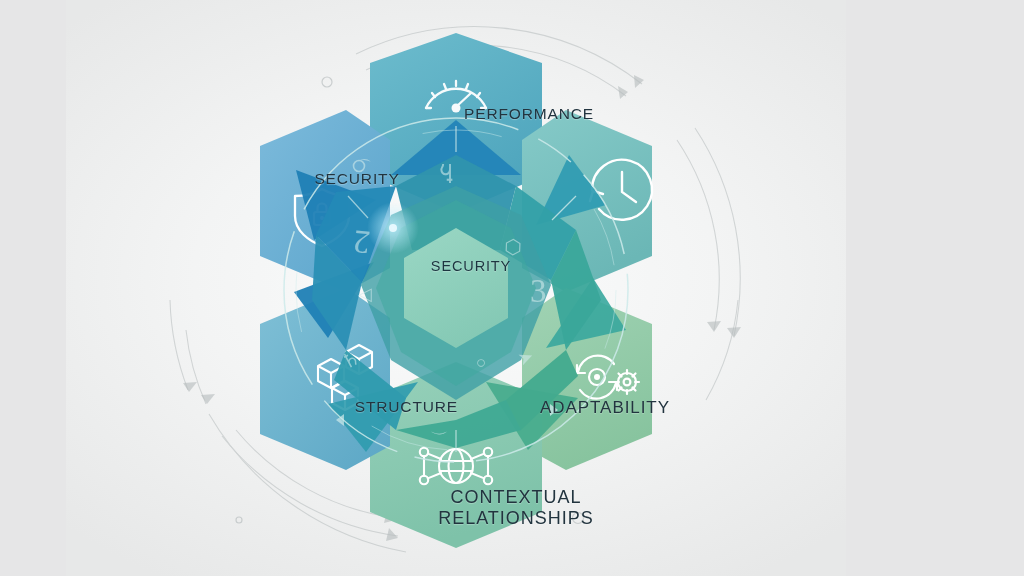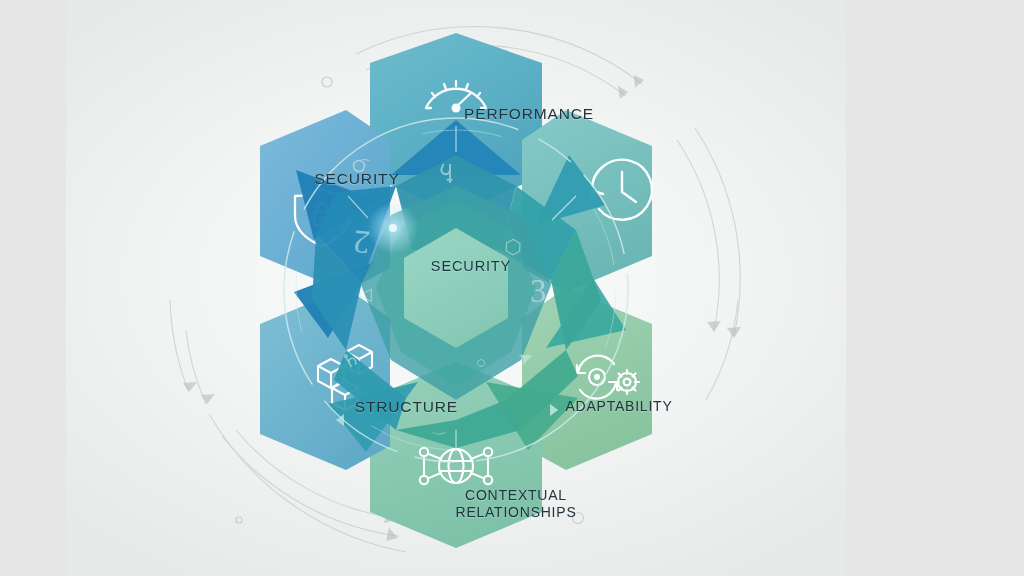--- a/index.html
+++ b/index.html
@@ -34,22 +34,22 @@
     text-align:center;
     white-space:nowrap;
     line-height:1.18;
     pointer-events:none;
     text-shadow:0 1px 1px rgba(255,255,255,.28);
   }
   .lbl.two{white-space:normal;}
   .lbl-sec   {left:196px;top:170px;width:190px;font-size:15.5px;}
   .lbl-perf  {left:353px;top:105px;width:220px;font-size:15.5px;}
   .lbl-struct{left:186px;top:398px;width:206px;font-size:15.5px;text-align:right;}
-  .lbl-adapt {left:443px;top:398px;width:220px;font-size:14px;}
-  .lbl-ctx   {left:320px;top:487px;width:260px;font-size:14px;}
+  .lbl-adapt {left:429px;top:398px;width:220px;font-size:17px;}
+  .lbl-ctx   {left:320px;top:487px;width:260px;font-size:18px;}
   .lbl-core  {left:325px;top:258px;width:160px;font-size:14.5px;color:#1d3540;letter-spacing:.06em;}
   .lbl-core span{display:block;}
 </style>
 </head>
 <body>
 
 <div id="stage">
 
   <div class="letterbox left"></div>
   <div class="letterbox right"></div>

